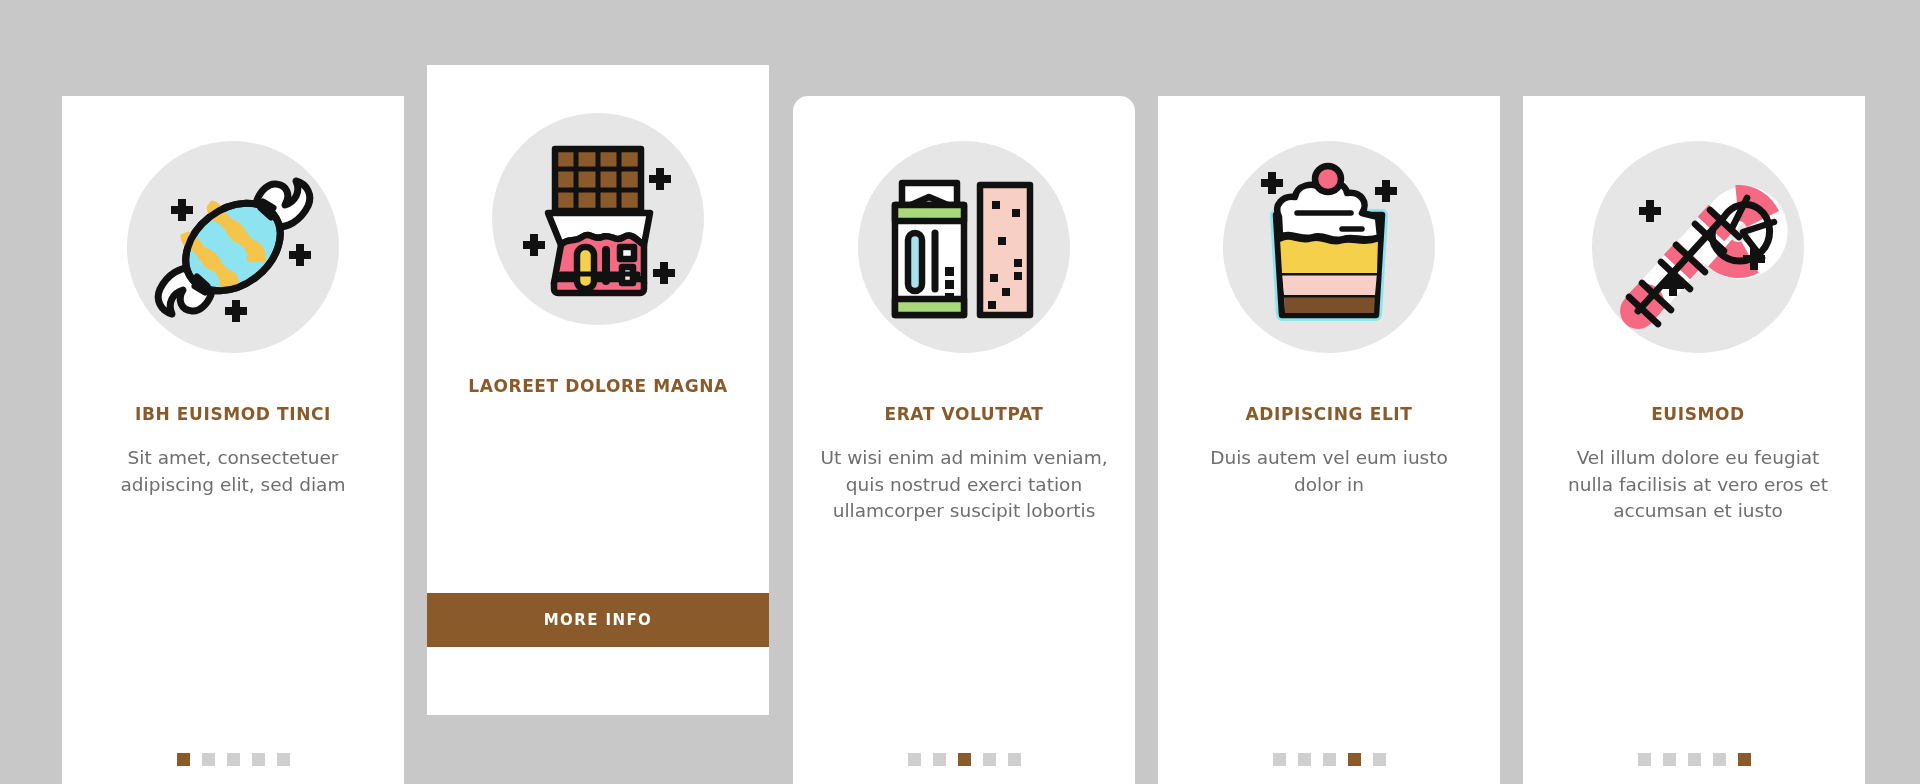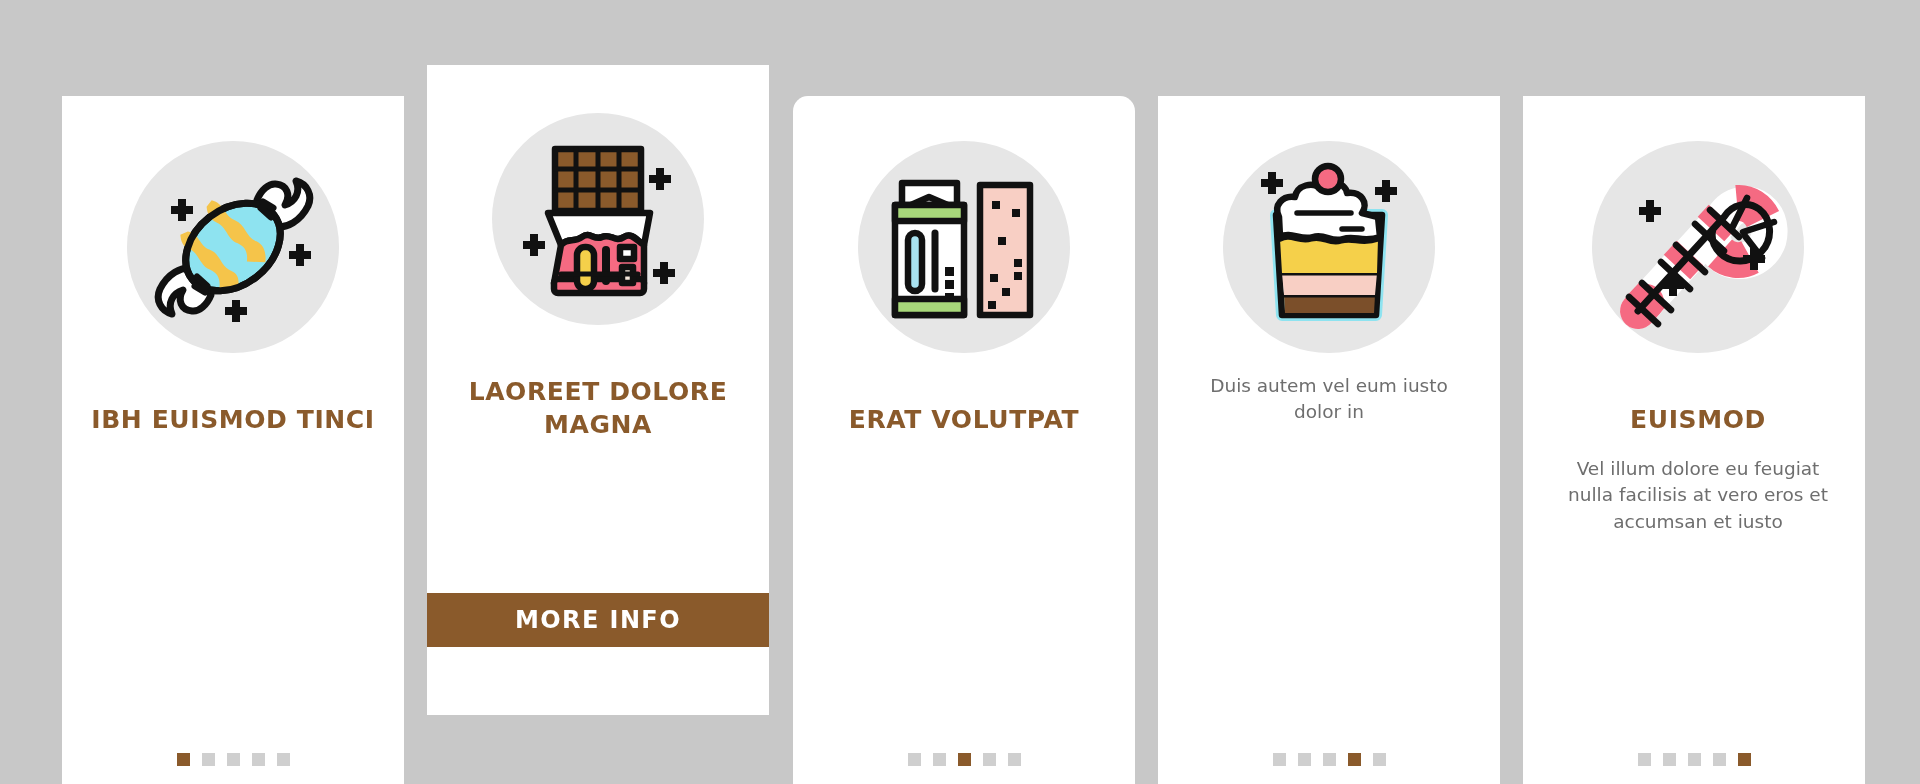--- a/index.html
+++ b/index.html
@@ -66,21 +66,21 @@
   .icon-wrap svg {
     display: block;
     width: 200px;
     height: 200px;
   }
 
   
   .card-title {
     margin: 0;
     padding: 0 10px;
-    font-size: 25px;
+    font-size: 17px;
     font-weight: bold;
     letter-spacing: 0.6px;
     color: #8a5a2b;
     text-align: center;
     line-height: 1.32;
     text-transform: uppercase;
   }
   .card.normal .card-title {
     margin-top: 50px;
   }
@@ -122,21 +122,21 @@
   .cta {
     position: absolute;
     left: 0;
     bottom: 68px;
     width: 100%;
     height: 54px;
     background: #8a5a2b;
     color: #ffffff;
     border: 0;
     font-family: "DejaVu Sans", "Liberation Sans", sans-serif;
-    font-size: 24px;
+    font-size: 15px;
     font-weight: bold;
     letter-spacing: 1.4px;
     text-transform: uppercase;
     cursor: pointer;
     display: flex;
     align-items: center;
     justify-content: center;
   }
 </style>
 </head>
@@ -167,20 +167,21 @@
         </g>
 
         <g fill="#111111">
           <path d="M38 59 h7 v-7 h8 v7 h7 v8 h-7 v7 h-8 v-7 h-7 z"></path>
           <path d="M156 104 h7 v-7 h8 v7 h7 v8 h-7 v7 h-8 v-7 h-7 z"></path>
           <path d="M92 160 h7 v-7 h8 v7 h7 v8 h-7 v7 h-8 v-7 h-7 z"></path>
         </g>
       </svg>
     </div>
     <h2 class="card-title">IBH EUISMOD TINCI</h2>
+    <p class="card-desc">Sit amet, consectetuer adipiscing elit, sed diam</p>
     <div class="dots">
       <span class="dot active"></span>
       <span class="dot"></span>
       <span class="dot"></span>
       <span class="dot"></span>
       <span class="dot"></span>
     </div>
   </div>
 
   <div class="card featured c2">
@@ -246,20 +247,21 @@
             <rect x="150" y="112" width="8" height="8"></rect>
             <rect x="150" y="125" width="8" height="8"></rect>
             <rect x="126" y="127" width="8" height="8"></rect>
             <rect x="138" y="141" width="8" height="8"></rect>
             <rect x="124" y="154" width="8" height="8"></rect>
           </g>
         </g>
       </svg>
     </div>
     <h2 class="card-title">ERAT VOLUTPAT</h2>
+    <p class="card-desc">Ut wisi enim ad minim veniam, quis nostrud exerci tation ullamcorper suscipit lobortis</p>
     <div class="dots">
       <span class="dot"></span>
       <span class="dot"></span>
       <span class="dot active"></span>
       <span class="dot"></span>
       <span class="dot"></span>
     </div>
   </div>
 
   <div class="card normal c4">
@@ -286,20 +288,21 @@
 
           <circle cx="99" cy="32" r="13" fill="#f56a82"></circle>
         </g>
 
         <g fill="#111111">
           <path d="M32 32 h7 v-7 h8 v7 h7 v8 h-7 v7 h-8 v-7 h-7 z"></path>
           <path d="M146 40 h7 v-7 h8 v7 h7 v8 h-7 v7 h-8 v-7 h-7 z"></path>
         </g>
       </svg>
     </div>
+    <h2 class="card-title">ADIPISCING ELIT</h2>
     <p class="card-desc">Duis autem vel eum iusto dolor in</p>
     <div class="dots">
       <span class="dot"></span>
       <span class="dot"></span>
       <span class="dot"></span>
       <span class="dot active"></span>
       <span class="dot"></span>
     </div>
   </div>
 

